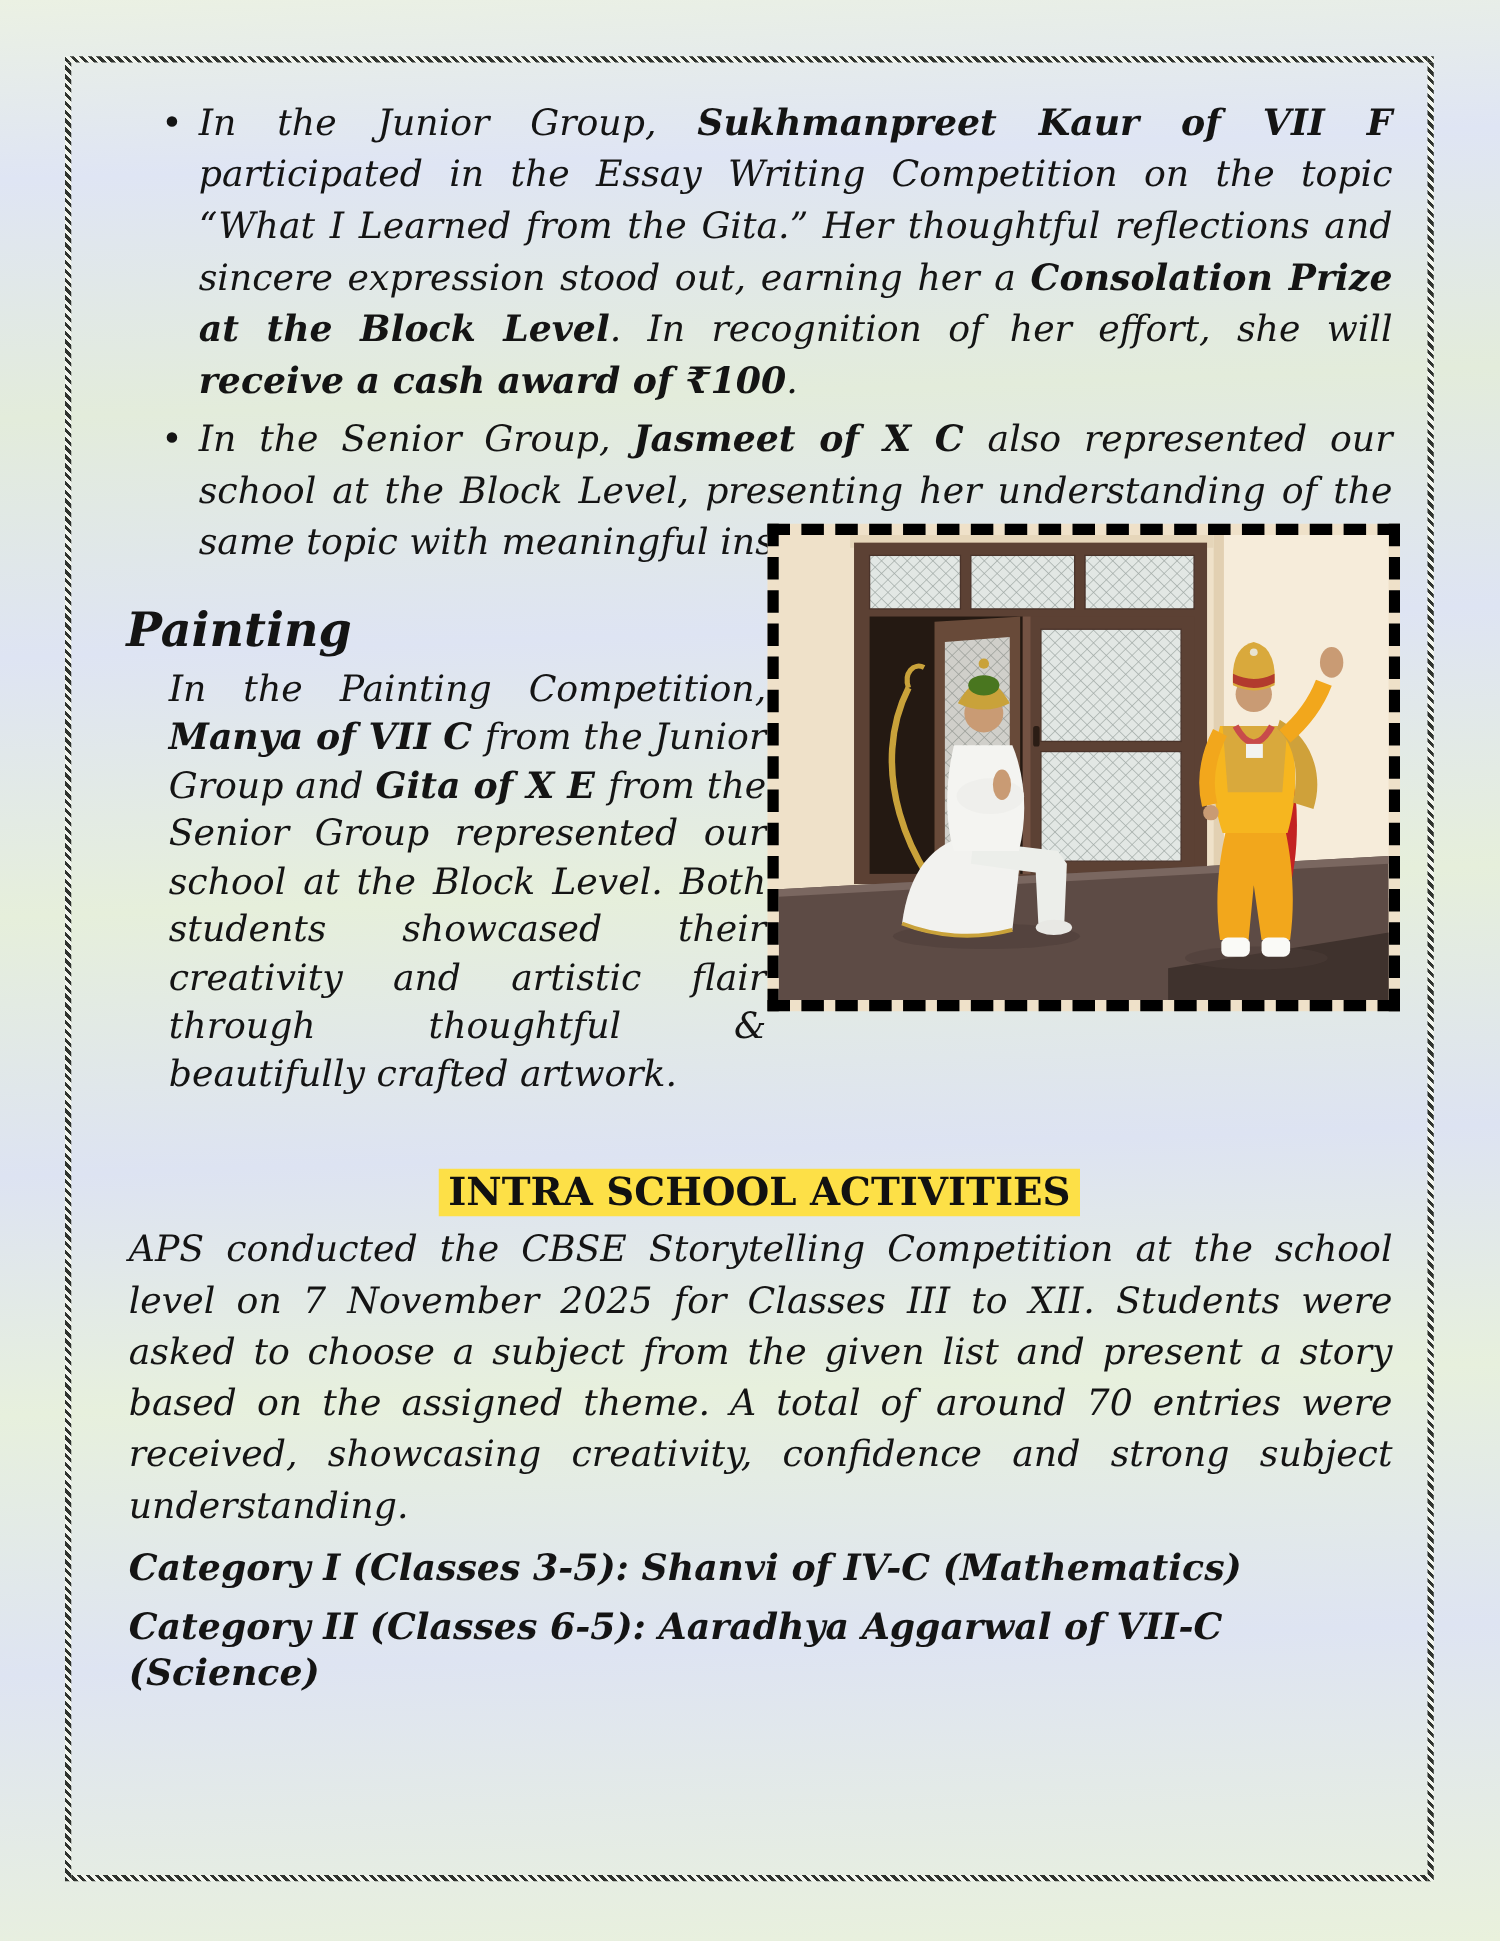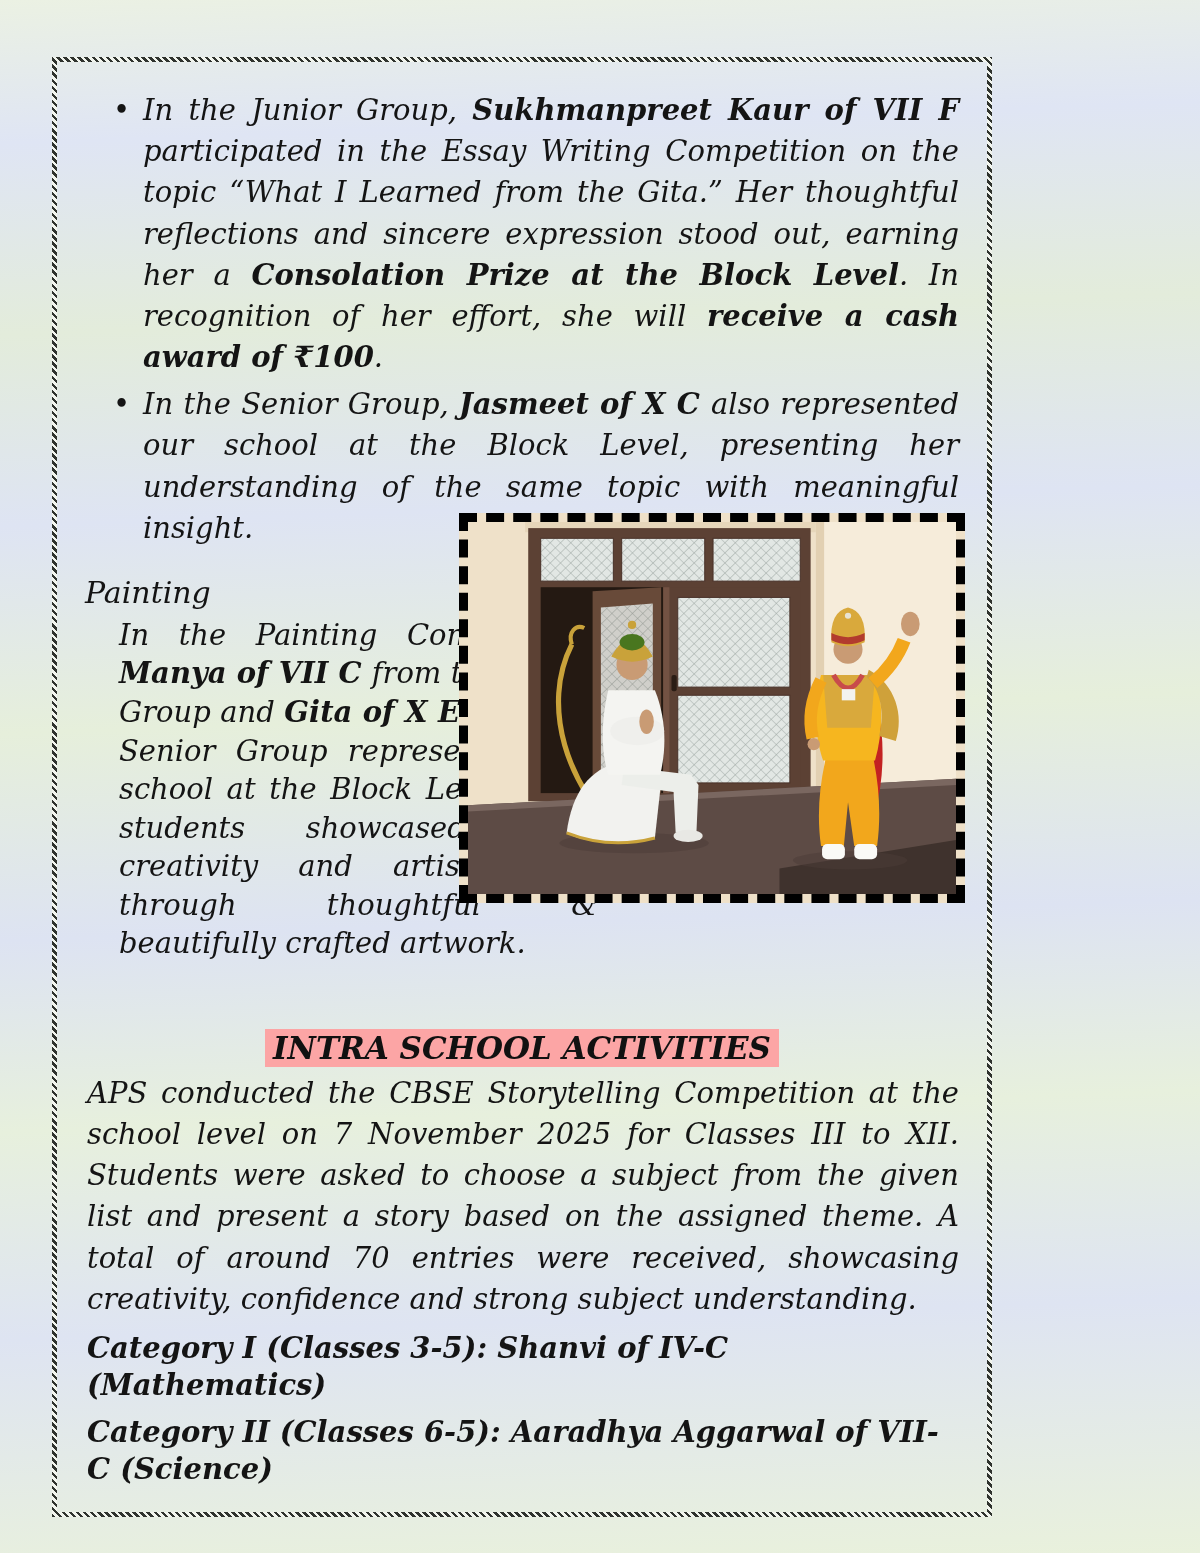--- a/index.html
+++ b/index.html
@@ -5,53 +5,53 @@
   html,body{margin:0;padding:0;}
   body{
     width:1200px;height:1553px;overflow:hidden;
     font-family:"DejaVu Serif","DejaVu Sans",serif;
     color:#141414;
     background:linear-gradient(178deg,
       #ebf1e3 0%, #dfe5f4 9%, #e3ecdb 21%, #dee4f3 33%,
       #e6efdb 46%, #dde3f2 59%, #e7f0dd 71%, #dee4f2 84%, #e9f1dc 100%);
   }
   .frame{
-    position:absolute;left:52px;top:57px;width:940px;height:1460px;
+    position:absolute;left:52px;top:45px;width:1095px;height:1460px;
     box-sizing:border-box;
     border:5px solid #3a3f39;
     border-image:repeating-linear-gradient(45deg,#2f332e 0 2.5px,#f2f5ee 2.5px 5px) 5;
-    padding:20px 28px 16px 28px;
+    padding:20px 28px 16px 44px;
     overflow:hidden;
   }
   .b{font-weight:bold;}
   ul.bullets{margin:8px 0 0 0;padding:0 0 0 58px;list-style:none;}
   ul.bullets li{
     position:relative;font-style:italic;font-size:29px;line-height:1.42;
     text-align:justify;margin-bottom:6px;
   }
   ul.bullets li::before{
     content:"•";position:absolute;left:-30px;top:0px;font-size:29px;color:#141414;
   }
   .painting-row{position:relative;margin-top:26px;min-height:400px;}
   .painting-heading{
-    font-style:italic;font-weight:normal;font-size:30px;margin:0 0 6px 0;
+    font-style:italic;font-weight:bold;font-size:38px;margin:0 0 6px 0;
   }
   .painting-col{
     width:478px;margin-left:34px;font-style:italic;font-size:29px;
     line-height:1.33;text-align:justify;
   }
   .photo-box{
     position:absolute;top:-62px;right:-6px;width:506px;
     border:9px dashed #000;box-sizing:border-box;background:#efe1c9;
   }
   .photo-box svg{display:block;width:100%;height:372px;}
   .intra-wrap{text-align:center;margin-top:54px;}
   .intra-hl{
-    display:inline-block;background:#fca5a5;color:#111;
-    font-style:italic;font-weight:bold;font-size:31px;padding:1px 8px;
+    display:inline-block;background:#fde047;color:#111;
+    font-weight:bold;font-size:31px;padding:1px 8px;
   }
   .story-heading{
     margin:26px 0 8px 2px;font-style:italic;font-weight:bold;font-size:39px;
     color:#2b74b8;text-decoration:underline;text-decoration-thickness:3px;
     text-underline-offset:7px;
   }
   p.body{
     margin:6px 0 0 2px;font-style:italic;font-size:29px;line-height:1.42;
     text-align:justify;
   }

